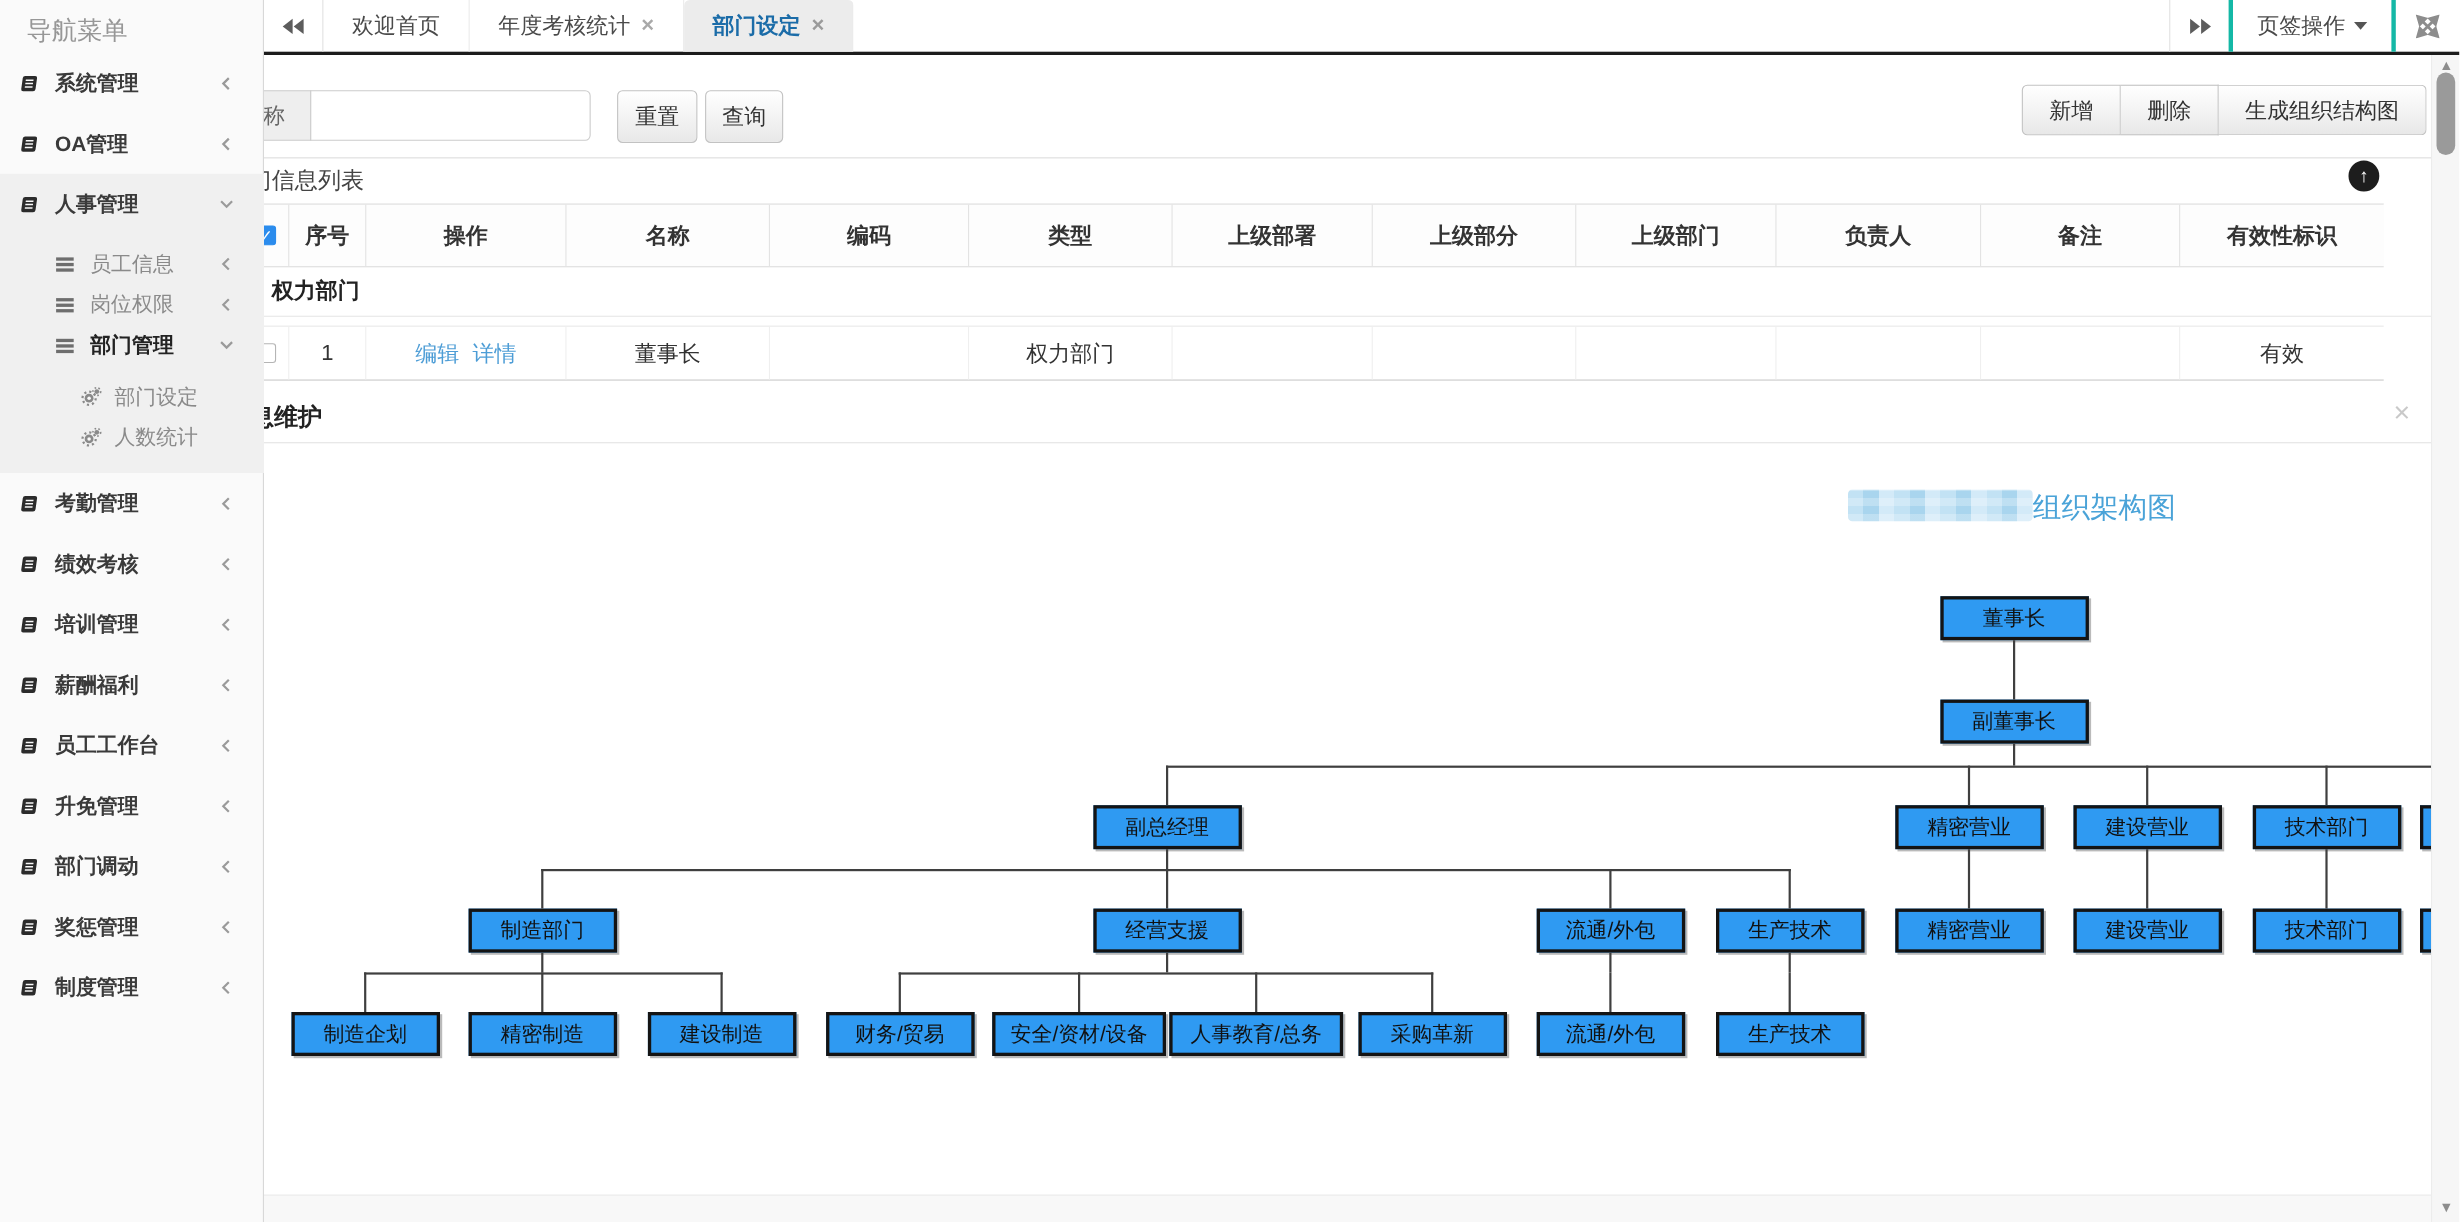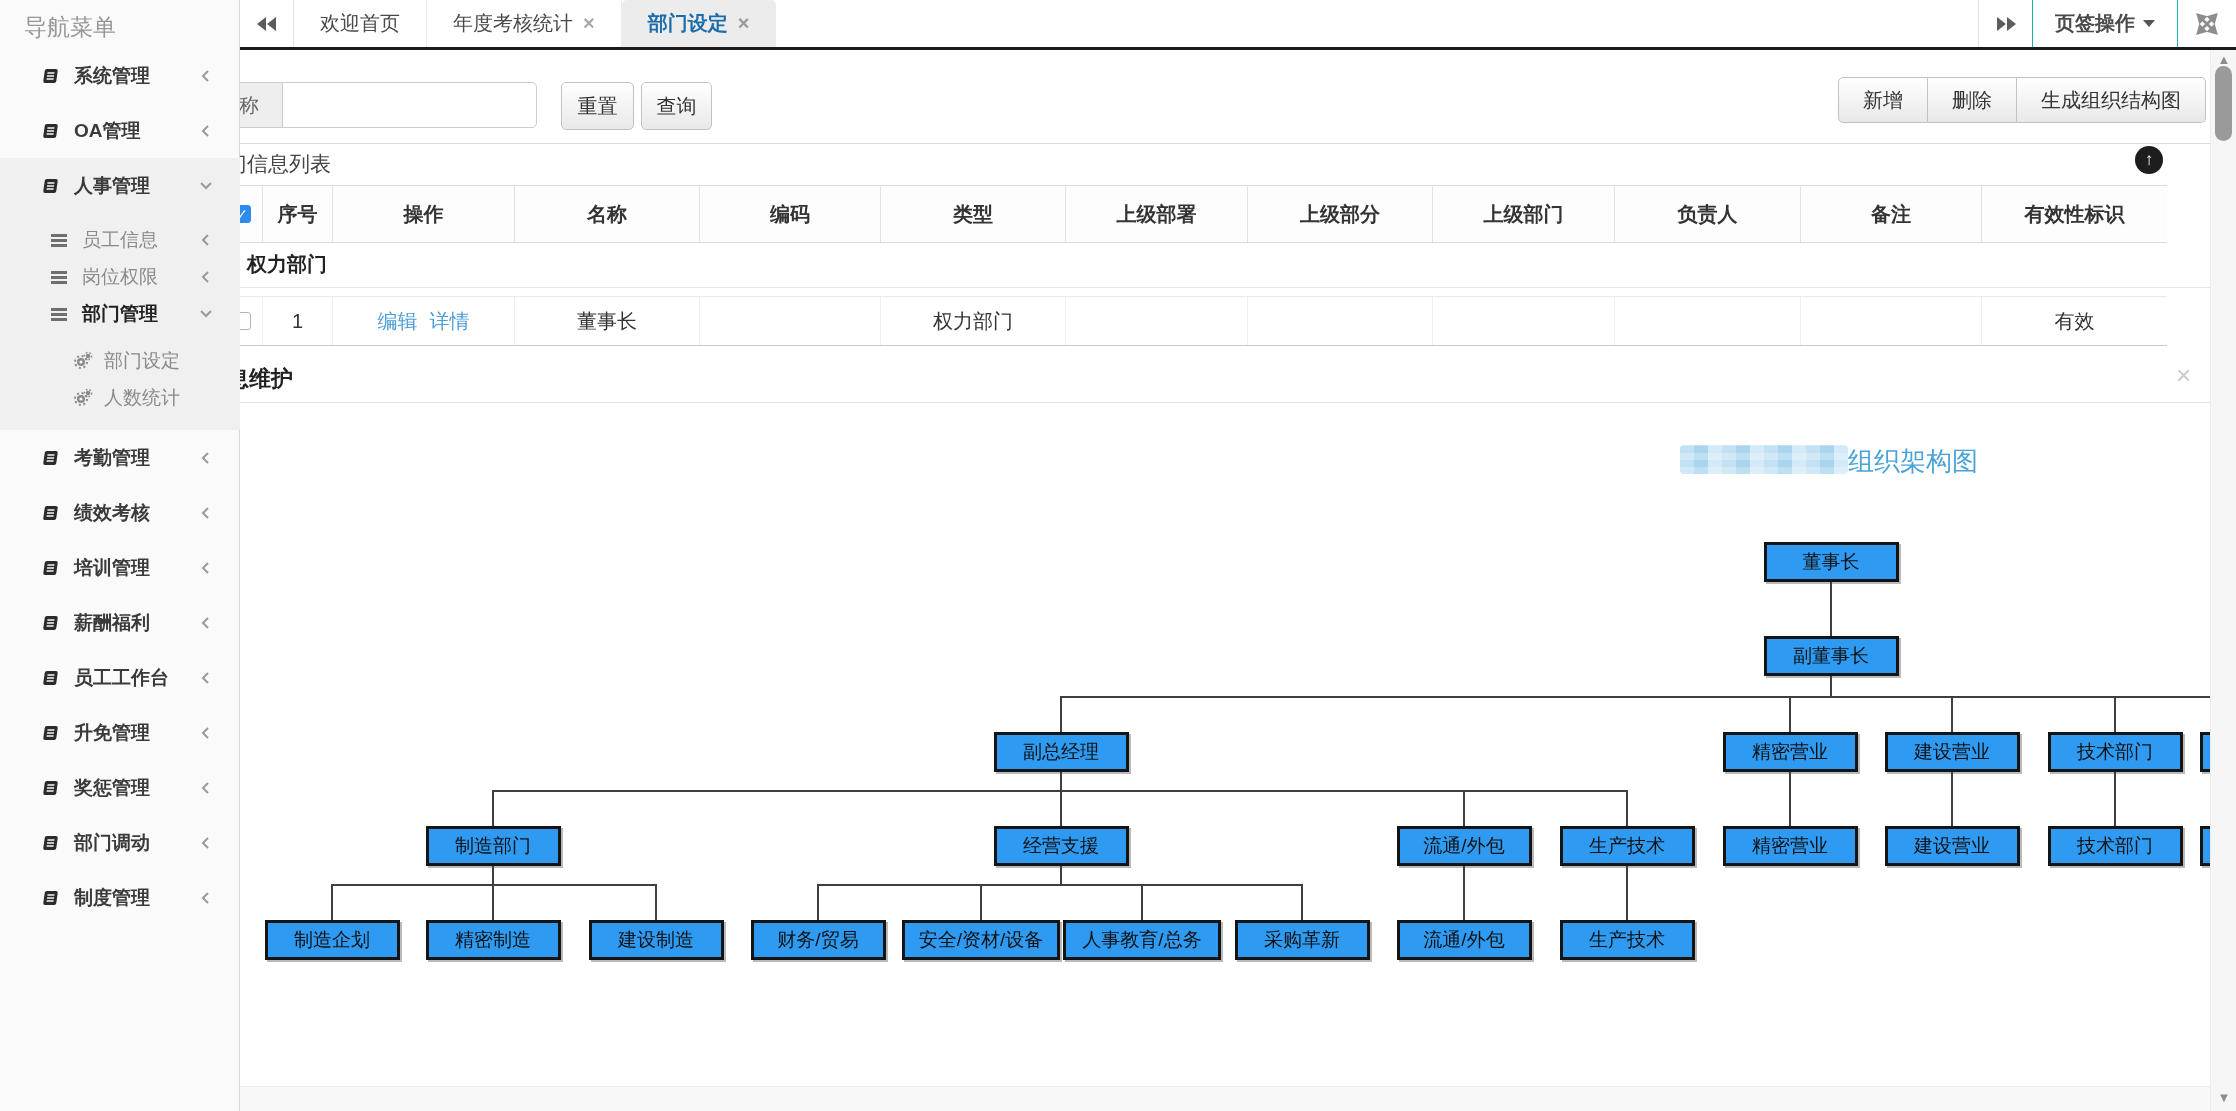--- a/index.html
+++ b/index.html
@@ -8,21 +8,21 @@
 
   
   #content{position:absolute;left:0;top:0;width:2210px;height:1111px;overflow:hidden;z-index:1;background:#fff;}
 
   
   #sidebar{position:absolute;left:0;top:0;width:240px;height:1111px;background:#fafafa;
            border-right:1px solid #d8d8d8;z-index:10;box-sizing:border-box;}
   .sb-title{position:absolute;left:24px;top:12px;font-size:23px;color:#979797;}
   #sidebar-menu{position:absolute;left:0;top:48px;width:240px;}
   .mi{position:relative;display:flex;align-items:center;cursor:pointer;}
-  .mi.l1{height:55px;padding-left:40px;}
+  .mi.l1{height:55px;padding-left:16px;}
   .mi.l1 .lbl{font-size:19px;font-weight:bold;color:#3a3a3a;margin-left:12px;}
   .mi.l2{height:37px;padding-left:48px;}
   .mi.l2 .lbl{font-size:19px;color:#8a8a8a;margin-left:12px;}
   .mi.l2.active .lbl{color:#222;font-weight:bold;}
   .mi.l3{height:37px;padding-left:72px;}
   .mi.l3 .lbl{font-size:19px;color:#8a8a8a;margin-left:10px;}
   .chev{position:absolute;right:26px;top:50%;margin-top:-8px;width:16px;height:16px;}
   .chev svg{stroke:#9a9a9a;stroke-width:2;fill:none;}
   .group-expanded{background:#f0f0f0;padding-bottom:14px;}
   .sub{padding-top:8px;}
@@ -33,22 +33,22 @@
   #tabbar{position:absolute;left:240px;top:0;width:1996px;height:50px;background:#fff;
           border-bottom:3px solid #1c1c1c;z-index:6;box-sizing:border-box;display:flex;}
   .tb-btn{width:53px;height:47px;display:flex;align-items:center;justify-content:center;
           border-right:1px solid #e2e2e2;cursor:pointer;flex:none;}
   .tab{height:47px;display:flex;align-items:center;justify-content:center;padding:0 26px;
        border-right:1px solid #ebebeb;font-size:20px;color:#4a4a4a;cursor:pointer;flex:none;}
   .tab.active{background:#ececec;color:#1b6ca8;font-weight:bold;border-radius:5px 5px 0 0;}
   .tab .x{margin-left:10px;color:#a9a9a9;font-weight:bold;font-size:20px;}
   .tab.active .x{color:#9a9a9a;}
   .tb-spacer{flex:1;}
-  .tb-right{height:47px;display:flex;align-items:center;padding:0 22px;border-left:1px solid #14b8a6;
-            font-size:20px;color:#4a4a4a;cursor:pointer;flex:none;font-weight:bold;}
+  .tb-right{height:47px;display:flex;align-items:center;padding:0 22px;border-left:4px solid #14b8a6;
+            font-size:20px;color:#4a4a4a;cursor:pointer;flex:none;}
   .caret{display:inline-block;margin-left:8px;width:0;height:0;border-left:6px solid transparent;
          border-right:6px solid transparent;border-top:7px solid #555;}
 
   
   .addon{position:absolute;left:195px;top:82px;width:88px;height:46px;background:#eee;
          border:1px solid #ccc;border-radius:5px 0 0 5px;box-sizing:border-box;
          display:flex;align-items:center;justify-content:center;font-size:20px;color:#666;}
   .s-input{position:absolute;left:282px;top:82px;width:255px;height:46px;border:1px solid #ccc;
            border-radius:0 5px 5px 0;box-sizing:border-box;font-size:20px;padding:0 10px;outline:none;}
   .btn{position:absolute;height:48px;box-sizing:border-box;border:1px solid #c2c2c2;border-radius:5px;
@@ -455,35 +455,35 @@
         </div>
         <div class="mi l1">
           <span class="ic">
             <svg width="20" height="20" viewBox="0 0 20 20" transform="skewX(-8)">
               <rect x="3" y="3" width="13" height="14" rx="2" fill="#2b2b2b"></rect>
               <line x1="6" y1="7" x2="13" y2="7" stroke="#fafafa" stroke-width="1.4"></line>
               <line x1="6" y1="10" x2="13" y2="10" stroke="#fafafa" stroke-width="1.4"></line>
               <line x1="6" y1="13" x2="13" y2="13" stroke="#fafafa" stroke-width="1.4"></line>
             </svg>
           </span>
+          <span class="lbl">部门调动</span>
+          <span class="chev"><svg width="16" height="16" viewBox="0 0 16 16">
+              <polyline points="10,3 5,8 10,13"></polyline>
+            </svg></span>
+        </div>
+        <div class="mi l1">
+          <span class="ic">
+            <svg width="20" height="20" viewBox="0 0 20 20" transform="skewX(-8)">
+              <rect x="3" y="3" width="13" height="14" rx="2" fill="#2b2b2b"></rect>
+              <line x1="6" y1="7" x2="13" y2="7" stroke="#fafafa" stroke-width="1.4"></line>
+              <line x1="6" y1="10" x2="13" y2="10" stroke="#fafafa" stroke-width="1.4"></line>
+              <line x1="6" y1="13" x2="13" y2="13" stroke="#fafafa" stroke-width="1.4"></line>
+            </svg>
+          </span>
           <span class="lbl">奖惩管理</span>
-          <span class="chev"><svg width="16" height="16" viewBox="0 0 16 16">
-              <polyline points="10,3 5,8 10,13"></polyline>
-            </svg></span>
-        </div>
-        <div class="mi l1">
-          <span class="ic">
-            <svg width="20" height="20" viewBox="0 0 20 20" transform="skewX(-8)">
-              <rect x="3" y="3" width="13" height="14" rx="2" fill="#2b2b2b"></rect>
-              <line x1="6" y1="7" x2="13" y2="7" stroke="#fafafa" stroke-width="1.4"></line>
-              <line x1="6" y1="10" x2="13" y2="10" stroke="#fafafa" stroke-width="1.4"></line>
-              <line x1="6" y1="13" x2="13" y2="13" stroke="#fafafa" stroke-width="1.4"></line>
-            </svg>
-          </span>
-          <span class="lbl">部门调动</span>
           <span class="chev"><svg width="16" height="16" viewBox="0 0 16 16">
               <polyline points="10,3 5,8 10,13"></polyline>
             </svg></span>
         </div>
         <div class="mi l1">
           <span class="ic">
             <svg width="20" height="20" viewBox="0 0 20 20" transform="skewX(-8)">
               <rect x="3" y="3" width="13" height="14" rx="2" fill="#2b2b2b"></rect>
               <line x1="6" y1="7" x2="13" y2="7" stroke="#fafafa" stroke-width="1.4"></line>
               <line x1="6" y1="10" x2="13" y2="10" stroke="#fafafa" stroke-width="1.4"></line>

